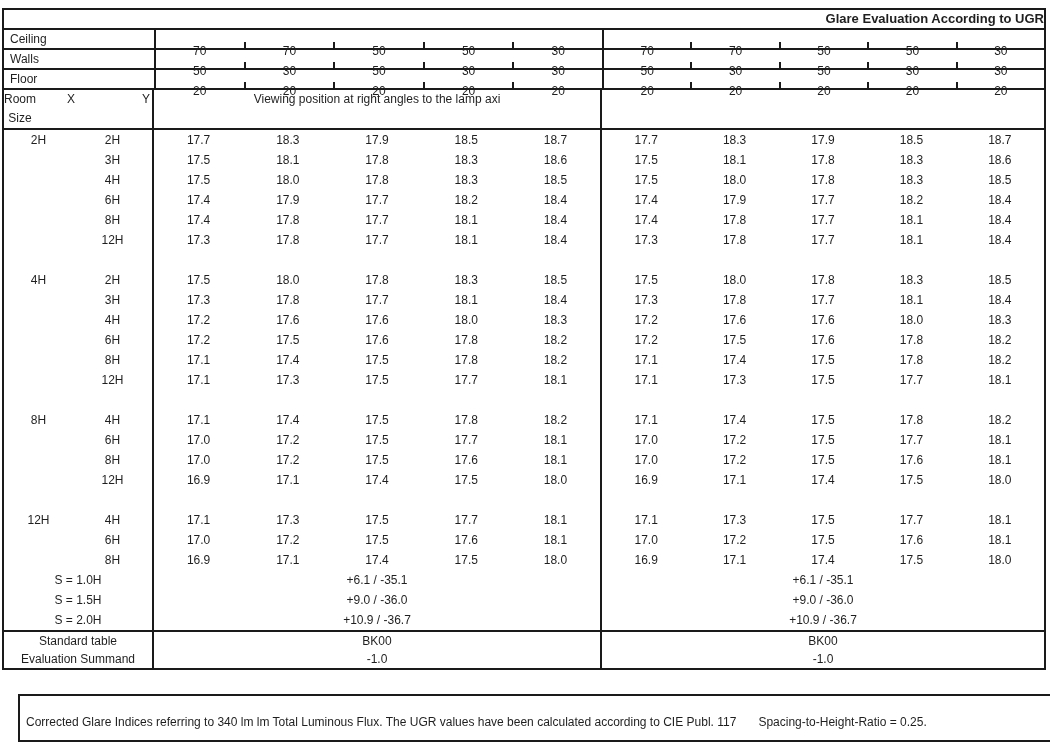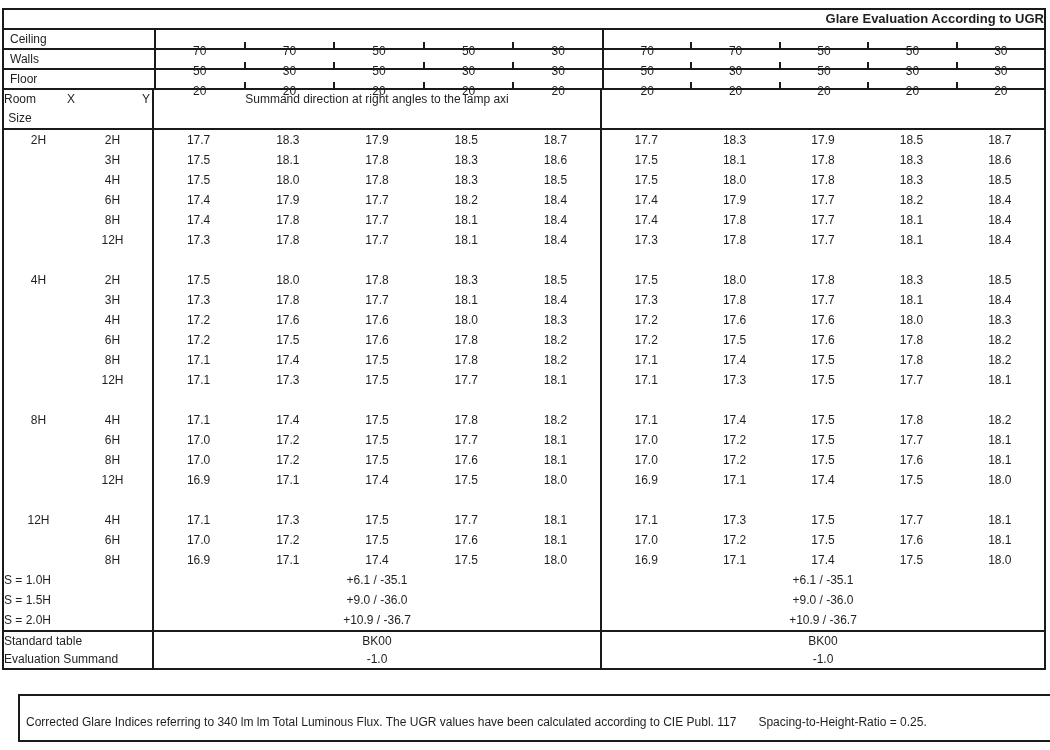--- a/index.html
+++ b/index.html
@@ -39,21 +39,21 @@
   .data-row{display:flex;height:20px;line-height:20px;}
   .xy{width:150px;border-right:2px solid var(--line);display:flex;}
   .xc{width:70px;text-align:center;}
   .yc{width:80px;text-align:center;}
   
   .variation-title{height:20px;line-height:15px;padding-left:6px;
     border-top:2px solid var(--line);border-bottom:2px solid var(--line);}
   .vgroup{border-bottom:2px solid var(--line);}
   .vrow{display:flex;height:20px;line-height:20px;}
   .sgroup .vrow{height:18px;line-height:18px;}
-  .vrow .vlabel{width:150px;border-right:2px solid var(--line);}
+  .vrow .vlabel{width:150px;border-right:2px solid var(--line);text-align:center;}
   .vrow .vleft{width:448px;border-right:2px solid var(--line);text-align:center;}
   .vrow .vright{flex:1;text-align:center;}
   
   .footer-box{
     position:absolute;left:18px;top:694px;width:1044px;height:48px;
     border:2px solid var(--line);box-sizing:border-box;background:var(--bg);
     padding:18px 6px;line-height:16px;
   }
   .footer-box .ratio{margin-left:22px;}
 </style>
@@ -119,21 +119,21 @@
       </div>
 
     <div class="header-row">
       <div class="rs-cell">
         <div class="rs-title">Room Size</div>
         <div class="rs-xy">
           <div class="rs-x">X</div>
           <div class="rs-y">Y</div>
         </div>
       </div>
-      <div class="vd-l">Summand direction at right angles to the lamp axi</div>
+      <div class="vd-l">Viewing position at right angles to the lamp axi</div>
     </div>
 
     <div id="ugr-rows">
         <div class="data-row">
           <div class="xy">
             <div class="xc">2H</div>
             <div class="yc">2H</div>
           </div>
           <div class="half-l">
             <div class="vcell">17.7</div>

